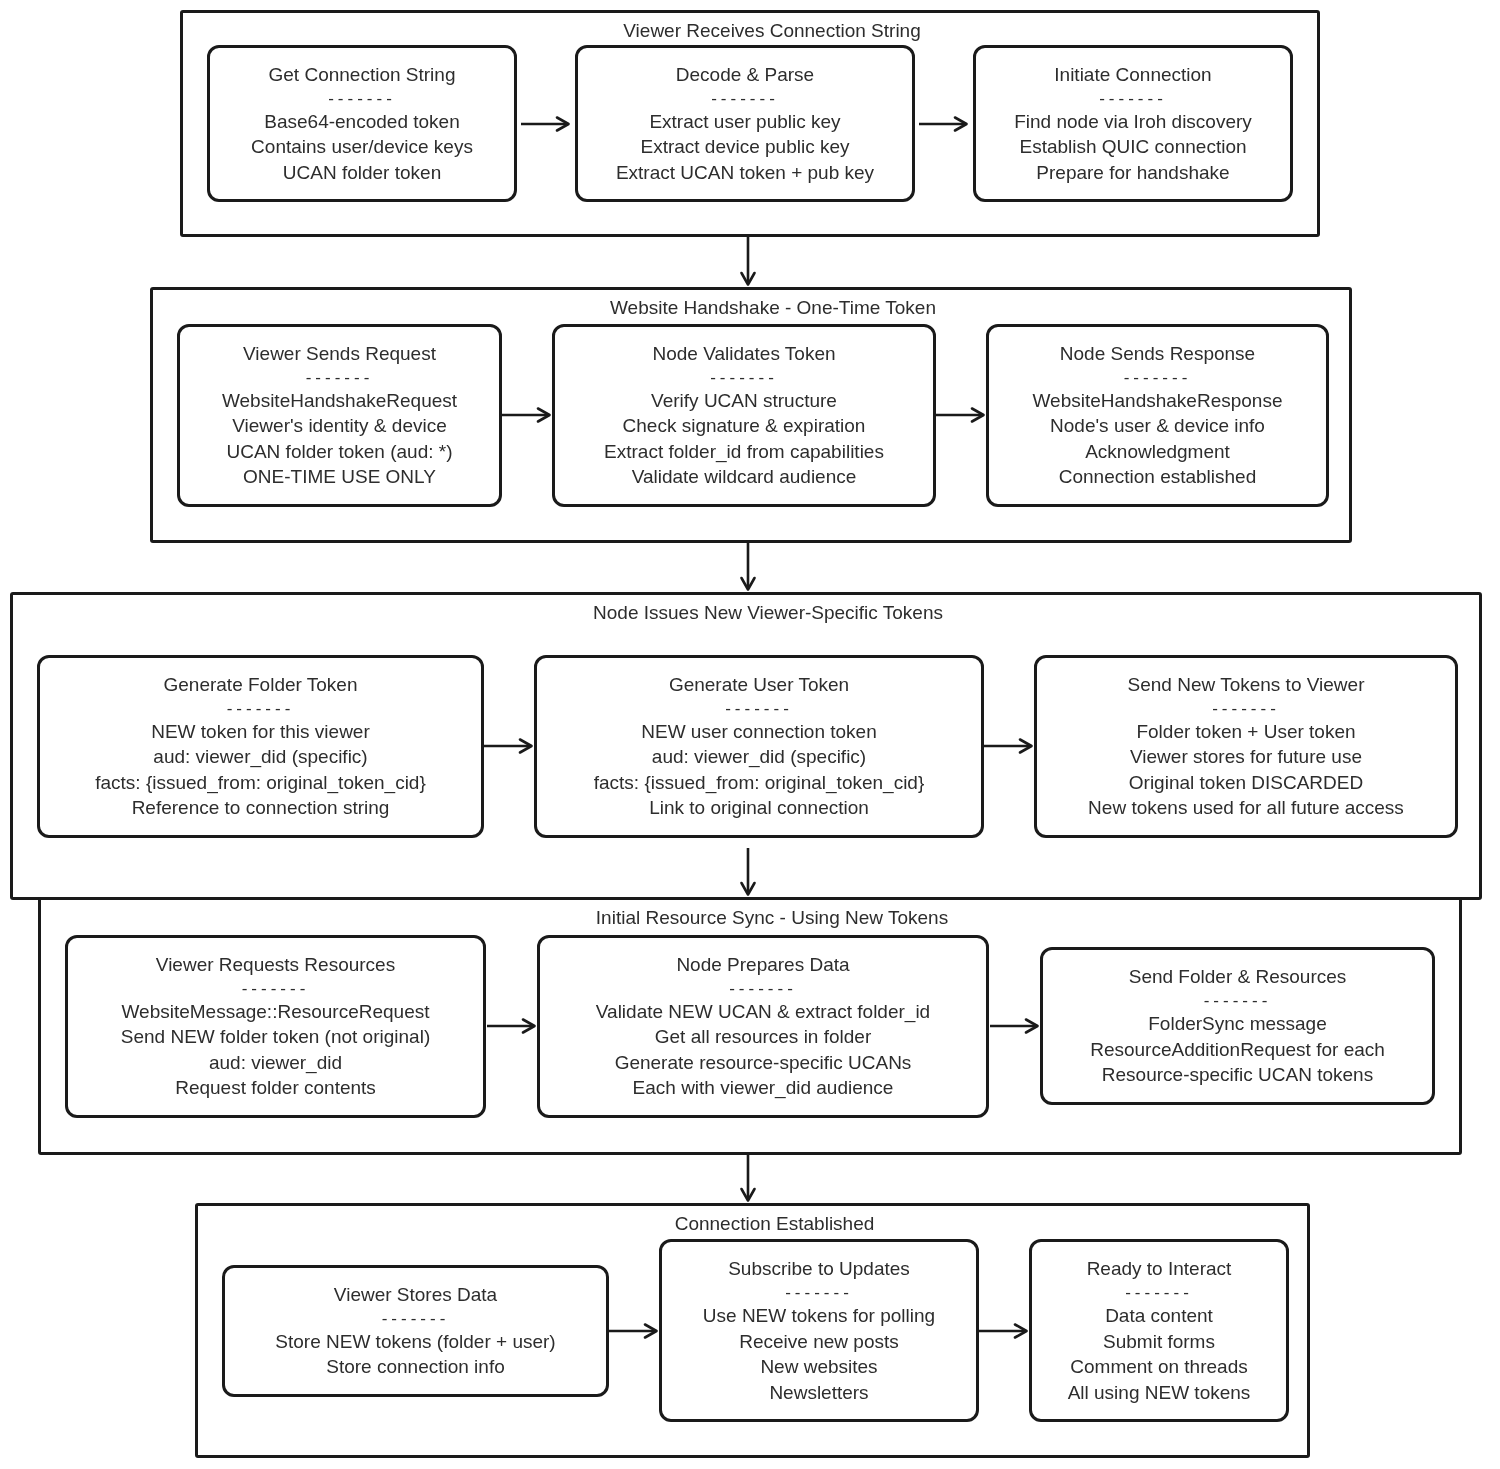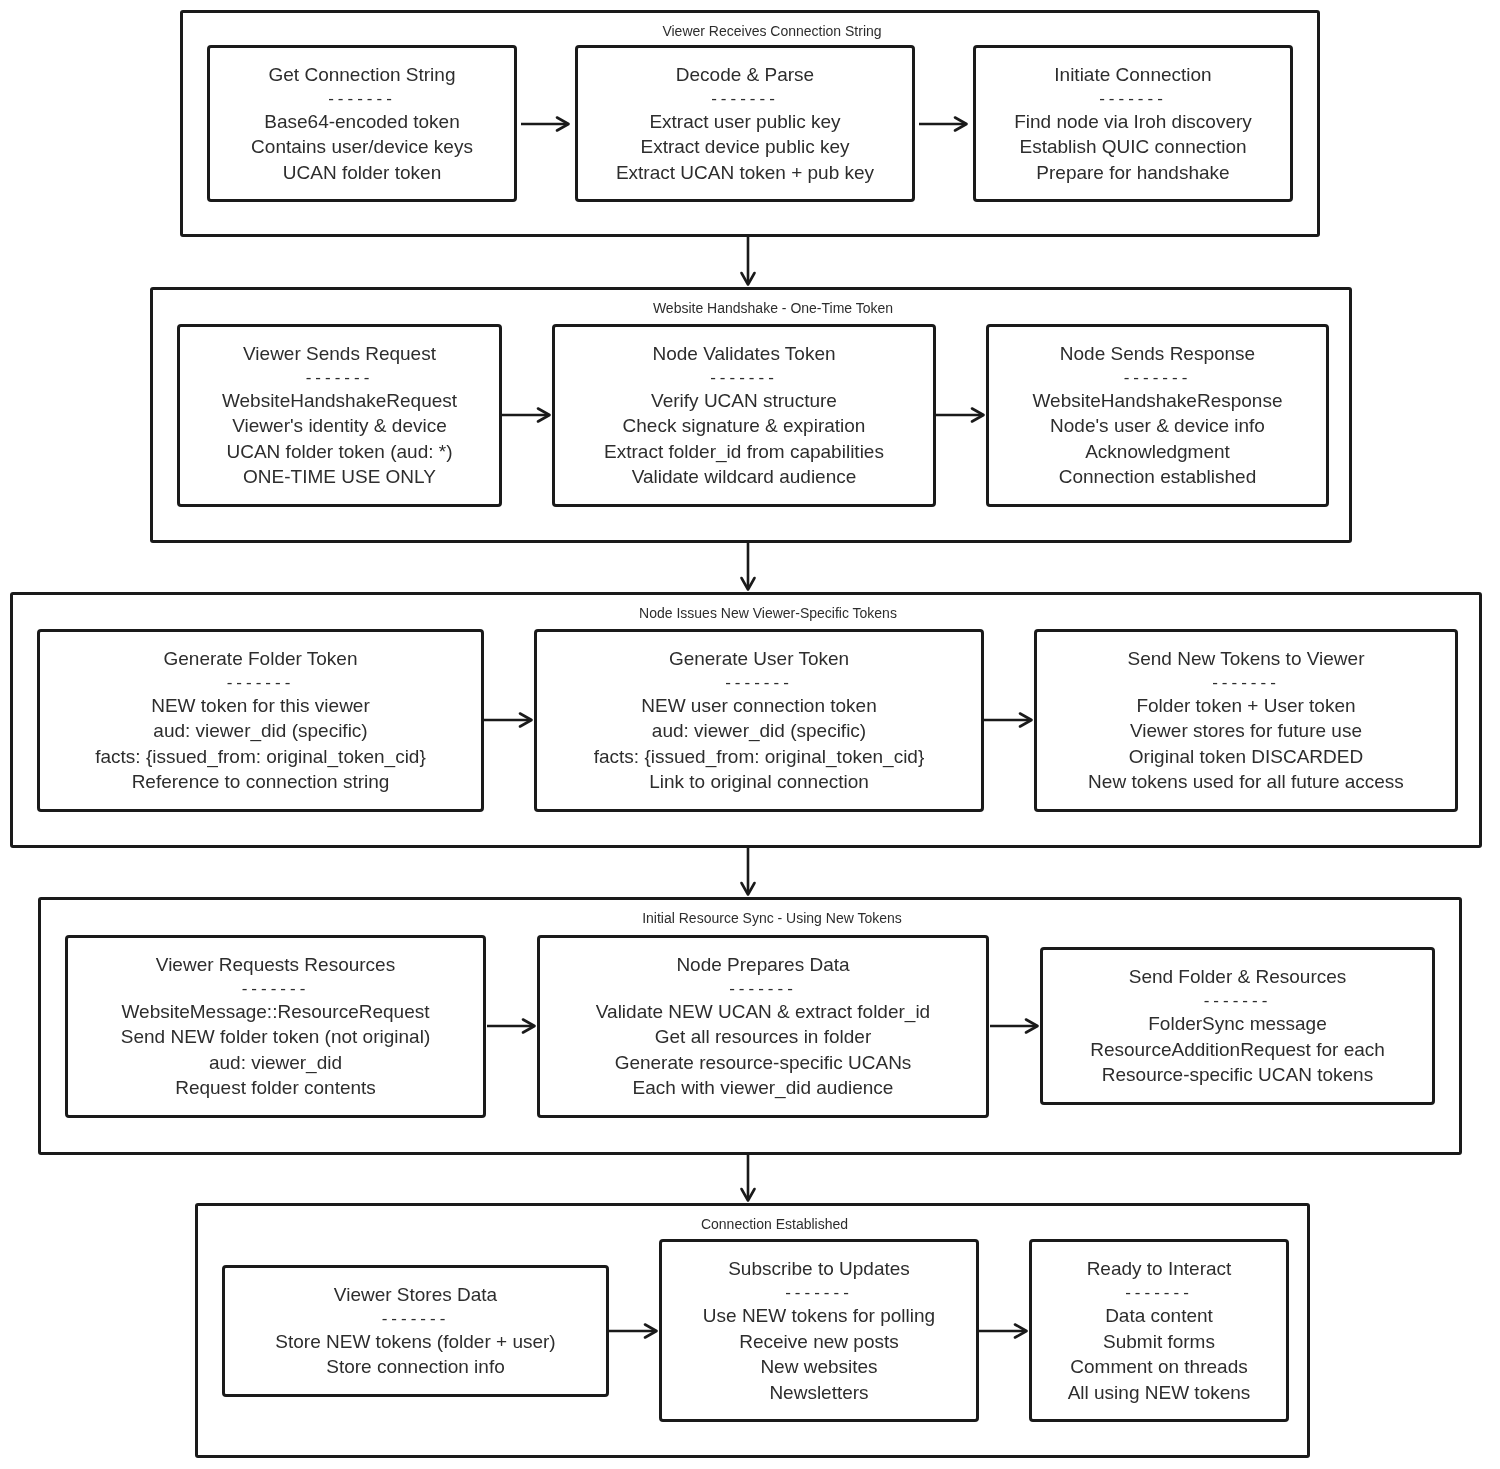--- a/index.html
+++ b/index.html
@@ -7,28 +7,28 @@
     width:1500px;height:1469px;position:relative;background:#ffffff;
     font-family:"Liberation Sans","DejaVu Sans",sans-serif;
     color:#2d2d2d;overflow:hidden;
   }
   .sec{
     position:absolute;box-sizing:border-box;
     border:3px solid #1a1a1a;border-radius:3px;background:#ffffff;
   }
   .sec-title{
     position:absolute;top:6px;left:0;right:0;text-align:center;
-    font-size:14px;line-height:24px;color:#2d2d2d;white-space:nowrap;margin-left:44px;
+    font-size:19px;line-height:24px;color:#2d2d2d;white-space:nowrap;margin-left:44px;
   }
   .row{
     height:100%;display:flex;align-items:center;justify-content:space-between;
     padding:0 24px;box-sizing:border-box;
   }
   .node{
-    box-sizing:border-box;border:3px solid #1a1a1a;border-radius:4px;
+    box-sizing:border-box;border:3px solid #1a1a1a;border-radius:12px;
     background:#ffffff;text-align:center;padding:13px 10px 14px 10px;
     flex:0 0 auto;
   }
   .nt{font-size:19px;line-height:27px;white-space:nowrap;}
   .sep{font-size:17px;line-height:21px;letter-spacing:4px;white-space:nowrap;}
   .nl{font-size:19px;line-height:25.5px;white-space:nowrap;}
   svg.ar,svg.av{flex:0 0 auto;}
   svg.ar line,svg.ar polyline,svg.av line,svg.av polyline{
     stroke:#1a1a1a;stroke-width:2.6;fill:none;stroke-linecap:round;stroke-linejoin:round;
   }
@@ -113,21 +113,21 @@
       <div class="nl">Connection established</div>
     </div>
   </div>
 </section>
 
 <svg class="av" style="left:739px;top:543px" width="18" height="49" viewBox="0 0 18 49">
     <line x1="9" y1="0" x2="9" y2="45"></line>
     <polyline points="2.5,35 9,46.5 15.5,35"></polyline>
   </svg>
 
-<section class="sec" style="left:10px;top:592px;width:1472px;height:256px">
+<section class="sec" style="left:10px;top:592px;width:1472px;height:308px">
   <div class="sec-title">Node Issues New Viewer-Specific Tokens</div>
   <div class="row">
     <div class="node" style="width:447px">
       <div class="nt">Generate Folder Token</div>
       <div class="sep">-------</div>
       <div class="nl">NEW token for this viewer</div>
       <div class="nl">aud: viewer_did (specific)</div>
       <div class="nl">facts: {issued_from: original_token_cid}</div>
       <div class="nl">Reference to connection string</div>
     </div>

